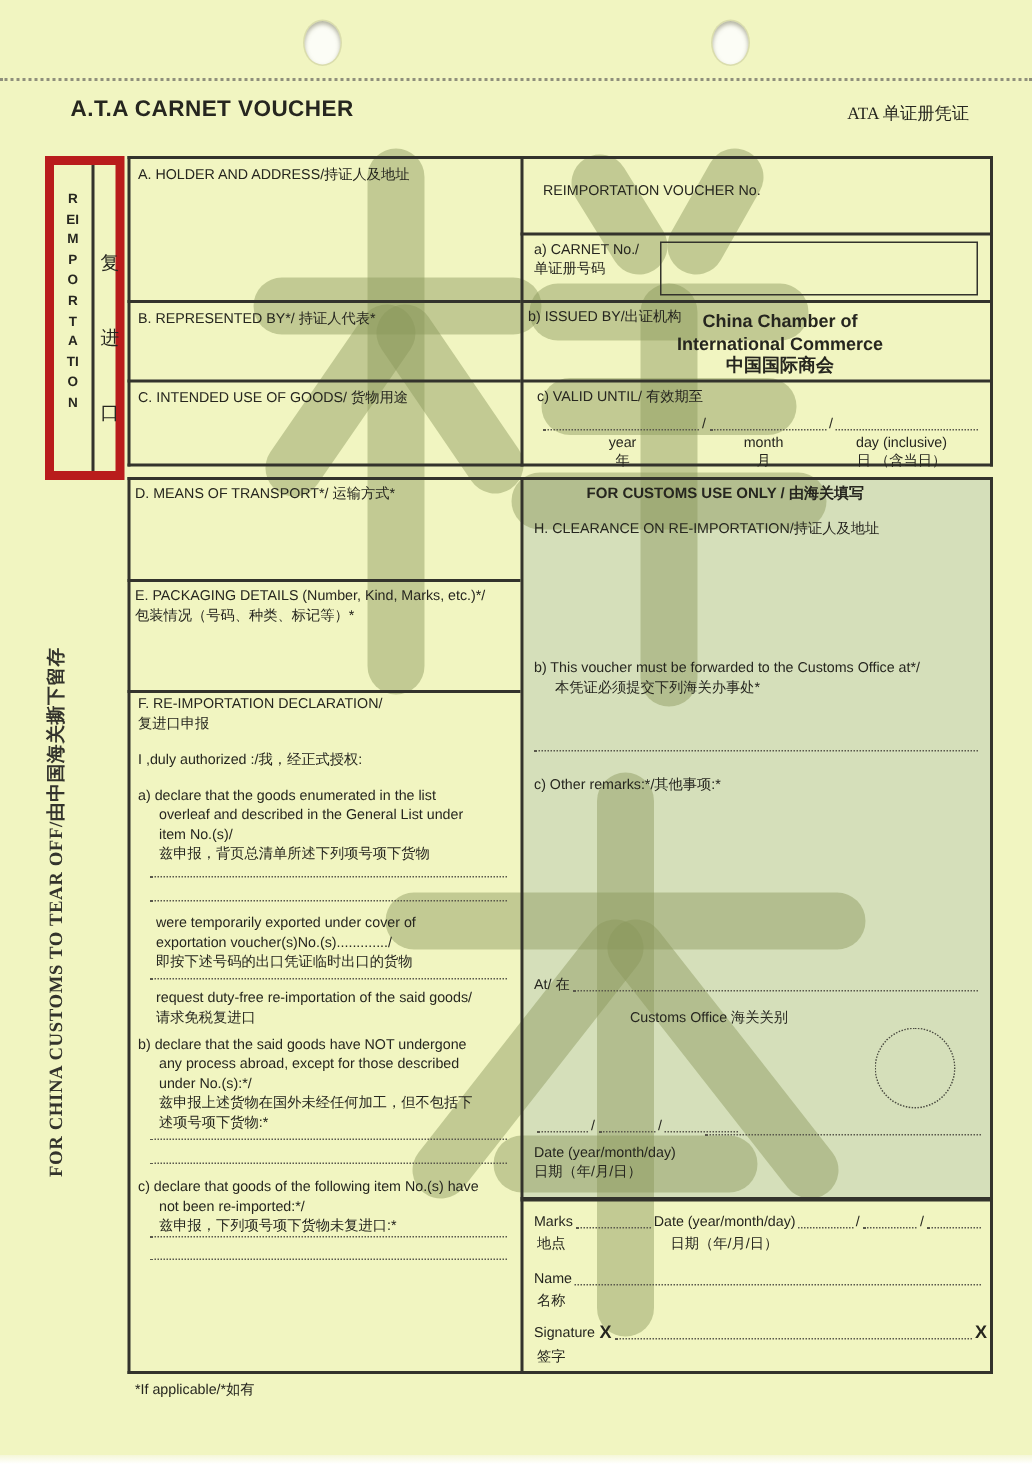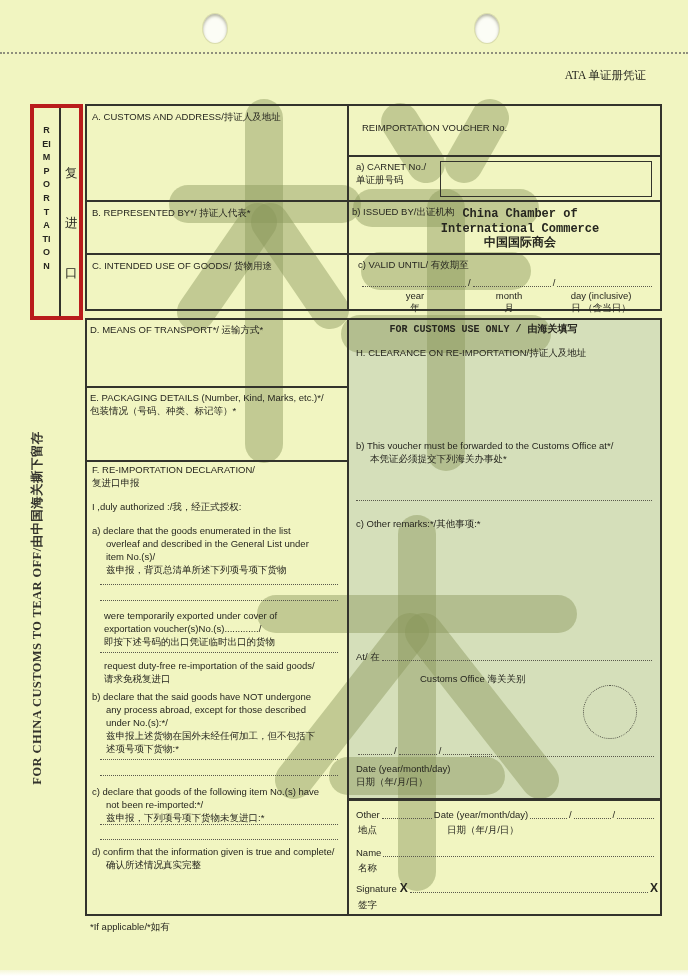--- a/index.html
+++ b/index.html
@@ -3,25 +3,25 @@
 <meta charset="utf-8">
 <style>
   html,body{margin:0;padding:0;background:#e8e8e2;}
   .paper{position:relative;width:688px;height:976px;background:#f1f5c1;
          font-family:"Liberation Sans",sans-serif;color:#26261f;overflow:hidden;}
   .paper::after{content:"";position:absolute;left:0;right:0;bottom:0;height:6px;
          background:linear-gradient(#f5f7d8,#ffffff);}
   
   .ln{position:absolute;background:#33332c;}
   .dl{position:absolute;height:0;border-bottom:1.5px dotted #5a594c;}
-  .box{position:absolute;box-sizing:border-box;border:4px solid #b91c1c;}
+  .box{position:absolute;box-sizing:border-box;border:6px solid #b91c1c;}
   
   .lbl{position:absolute;font-size:9.5px;line-height:13px;white-space:pre-line;}
   .hang{padding-left:14px;text-indent:-14px;}
-  .b{font-weight:bold;font-family:Liberation Mono, monospace;}
+  .b{font-weight:bold;}
   .title{position:absolute;left:47px;top:64px;font-size:15px;font-weight:bold;letter-spacing:.3px;}
   .title-cn{position:absolute;right:42px;top:68px;font-size:11.5px;font-family:"Liberation Serif",serif;}
   .perf{position:absolute;left:0;top:52px;width:100%;border-top:2px dotted #8f8f7c;}
   .hole{position:absolute;top:14px;width:24px;height:29px;border-radius:50%;background:#fcfdf6;
         box-shadow:inset 0 2px 3px rgba(110,110,80,.5),0 0 0 1px rgba(150,150,110,.25);}
   .green-bg{position:absolute;left:349px;top:320px;width:311px;height:478px;background:#d5dfba;}
   .wm{position:absolute;pointer-events:none;}
   .sr{position:absolute;opacity:0;pointer-events:none;}
   
   .side-en{position:absolute;left:7px;top:16px;width:11px;text-align:center;font-size:9px;
@@ -73,20 +73,21 @@
         <path d="M172 120 L288 268"></path>
       <path d="M96 264 L234 264"></path>
     </g>
   </svg>
   <span class="sr">样本</span>
 
   <div class="perf"></div>
   <div class="hole" style="left:203px"></div>
   <div class="hole" style="left:475px"></div>
 
+  <div class="title">A.T.A CARNET VOUCHER</div>
   <div class="title-cn">ATA 单证册凭证</div>
 
   <div class="ln" style="left:85px;top:104px;width:577px;height:2px"></div>
   <div class="ln" style="left:85px;top:309px;width:577px;height:2px"></div>
   <div class="ln" style="left:85px;top:104px;width:2px;height:207px"></div>
   <div class="ln" style="left:660px;top:104px;width:2px;height:207px"></div>
   <div class="ln" style="left:347px;top:104px;width:2px;height:207px"></div>
   <div class="ln" style="left:85px;top:200px;width:262px;height:1.5px"></div>
   <div class="ln" style="left:85px;top:253px;width:262px;height:1.5px"></div>
   <div class="ln" style="left:347px;top:155px;width:315px;height:2px"></div>
@@ -103,21 +104,21 @@
   <div class="ln" style="left:347px;top:798px;width:315px;height:2.5px"></div>
 
   <div class="box" style="left:30px;top:104px;width:53px;height:216px">
     <div class="side-en">REIMPORTATION</div>
     <div class="side-div"></div>
     <div class="side-cn">复进口</div>
   </div>
 
   <div class="vlabel">FOR CHINA CUSTOMS TO TEAR OFF/由中国海关撕下留存</div>
 
-  <div class="lbl" style="left:92px;top:110px">A.  CUSTOMS AND ADDRESS/持证人及地址</div>
+  <div class="lbl" style="left:92px;top:110px">A.  HOLDER AND ADDRESS/持证人及地址</div>
   <div class="lbl" style="left:92px;top:206px">B.  REPRESENTED BY*/  持证人代表*</div>
   <div class="lbl" style="left:92px;top:259px">C.  INTENDED USE OF GOODS/ 货物用途</div>
   <div class="lbl" style="left:90px;top:323px">D. MEANS OF TRANSPORT*/ 运输方式*</div>
   <div class="lbl" style="left:90px;top:391px;width:254px">E. PACKAGING DETAILS (Number, Kind, Marks, etc.)*/
 包装情况（号码、种类、标记等）*</div>
 
   <div class="lbl" style="left:92px;top:463px;width:252px">F.  RE-IMPORTATION DECLARATION/
 复进口申报</div>
   <div class="lbl" style="left:92px;top:500px;width:252px">I ,duly authorized :/我，经正式授权:</div>
   <div class="lbl hang" style="left:92px;top:524px;width:250px">a) declare that the goods enumerated in the list
@@ -137,22 +138,20 @@
 under No.(s):*/
 兹申报上述货物在国外未经任何加工，但不包括下
 述项号项下货物:*</div>
   <div class="dl" style="left:100px;top:759px;width:238px"></div>
   <div class="dl" style="left:100px;top:775px;width:238px"></div>
   <div class="lbl hang" style="left:92px;top:785px;width:250px">c) declare that goods of the following item No.(s) have
 not been re-imported:*/
 兹申报，下列项号项下货物未复进口:*</div>
   <div class="dl" style="left:100px;top:824px;width:238px"></div>
   <div class="dl" style="left:100px;top:839px;width:238px"></div>
-  <div class="lbl hang" style="left:92px;top:845px;width:252px">d) confirm that the information given is true and complete/
-确认所述情况真实完整</div>
 
   <div class="lbl" style="left:90px;top:920px">*If applicable/*如有</div>
 
   <div class="lbl" style="left:362px;top:121px">REIMPORTATION VOUCHER No.</div>
 
   <div class="lbl" style="left:356px;top:160px">a)  CARNET No./
 单证册号码</div>
   <div class="carnet-box"></div>
 
   <div class="lbl" style="left:352px;top:205px">b) ISSUED BY/出证机构</div>
@@ -197,21 +196,21 @@
     <span class="sl">/</span>
     <span class="dots" style="width:38px"></span>
     <span class="sl">/</span>
     <span class="dots fill"></span>
   </div>
   <div class="dl" style="left:470px;top:756px;width:184px"></div>
   <div class="lbl" style="left:356px;top:762px">Date (year/month/day)
 日期（年/月/日）</div>
 
   <div class="flexrow" style="left:356px;top:808px;width:300px">
-    <span>Other</span>
+    <span>Marks</span>
     <span class="dots" style="width:50px"></span>
     <span>Date (year/month/day)</span>
     <span class="dots fill"></span>
     <span class="sl">/</span>
     <span class="dots fill"></span>
     <span class="sl">/</span>
     <span class="dots fill"></span>
   </div>
   <div class="lbl" style="left:358px;top:823px">地点</div>
   <div class="lbl" style="left:447px;top:823px">日期（年/月/日）</div>

